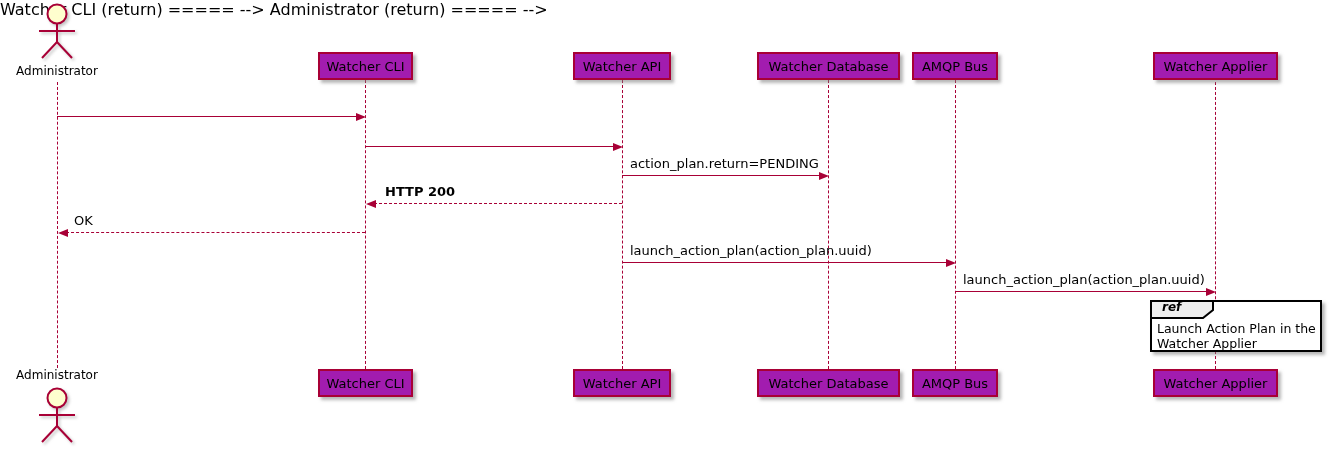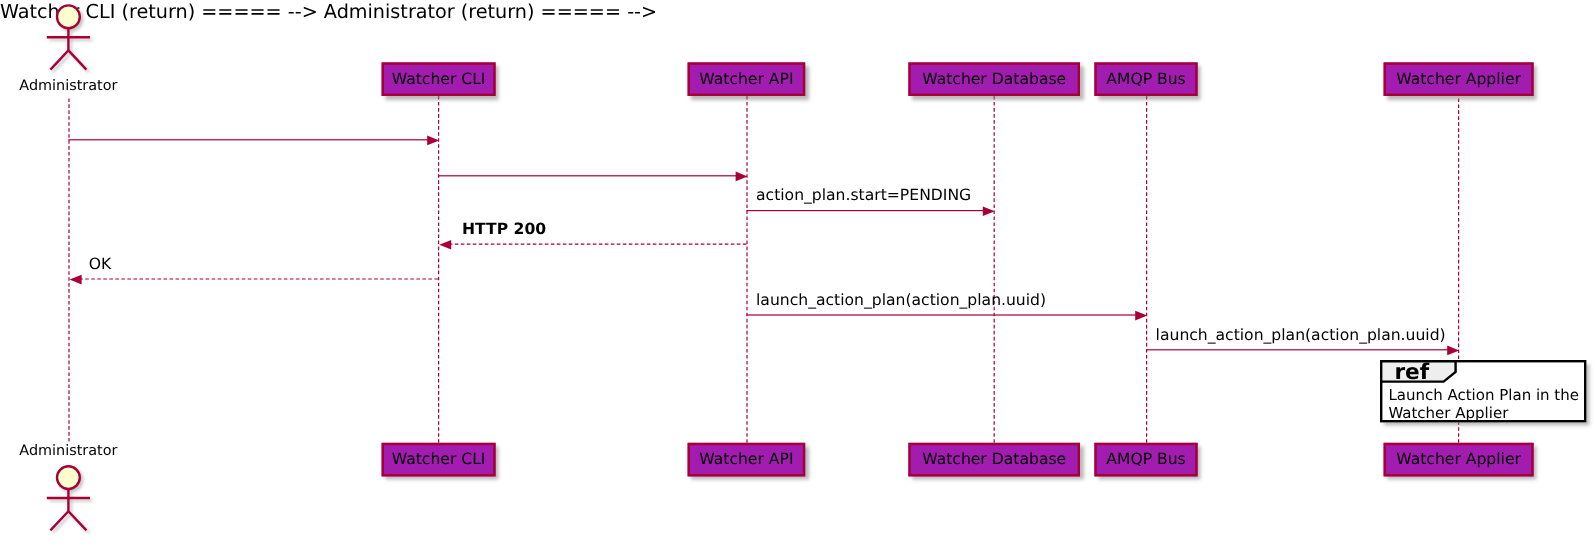--- a/index.html
+++ b/index.html
@@ -20,21 +20,21 @@
   .msg-line { position:absolute; height:0; border-top:1px solid #A80036; }
   .msg-line.dashed { border-top-style:dashed; }
   .arr { position:absolute; width:0; height:0; border-top:4px solid transparent; border-bottom:4px solid transparent; }
   .arr.r { border-left:10px solid #A80036; }
   .arr.l { border-right:10px solid #A80036; }
   .ref-box {
     position:absolute; background:#ffffff; border:2px solid #000000;
     box-shadow:3px 3px 3px rgba(125,125,125,.55);
   }
   .ref-tab { position:absolute; left:-2px; top:-2px; }
-  .ref-kw { position:absolute; left:12px; top:0px; font-weight:bold; font-size:18px; }
+  .ref-kw { position:absolute; left:12px; top:0px; font-weight:bold; font-size:12px;font-style:italic; }
   .ref-text { position:absolute; left:5px; top:19px; font-size:12.5px; line-height:1.2; white-space:nowrap; }
 </style>
 </head>
 <body>
 
 <div class="canvas">
 
   
   <div class="lifeline" style="left:57px;  top:82px; height:286px;"></div>
   <div class="lifeline" style="left:365px; top:80px; height:289px;"></div>
@@ -64,21 +64,21 @@
 
   
   <div class="msg-line" style="left:57px; top:116px; width:301px;"></div>
   <div class="arr r" style="left:356px; top:113px;"></div>
 
   
   <div class="msg-line" style="left:365px; top:146px; width:249px;"></div>
   <div class="arr r" style="left:613px; top:143px;"></div>
 
   
-  <div class="msg-label" style="left:630px; top:156px;">action_plan.start=PENDING</div>
+  <div class="msg-label" style="left:630px; top:156px;">action_plan.return=PENDING</div>
   <div class="msg-line" style="left:622px; top:175px; width:198px;"></div>
   <div class="arr r" style="left:819px; top:172px;"></div>
 
    Watcher CLI (return) ===== --&gt;
   <div class="msg-label" style="left:385px; top:184px;font-weight:bold;">HTTP 200</div>
   <div class="msg-line dashed" style="left:374px; top:203px; width:248px;"></div>
   <div class="arr l" style="left:366px; top:200px;"></div>
 
    Administrator (return) ===== --&gt;
   <div class="msg-label" style="left:74px; top:213px;">OK</div>

